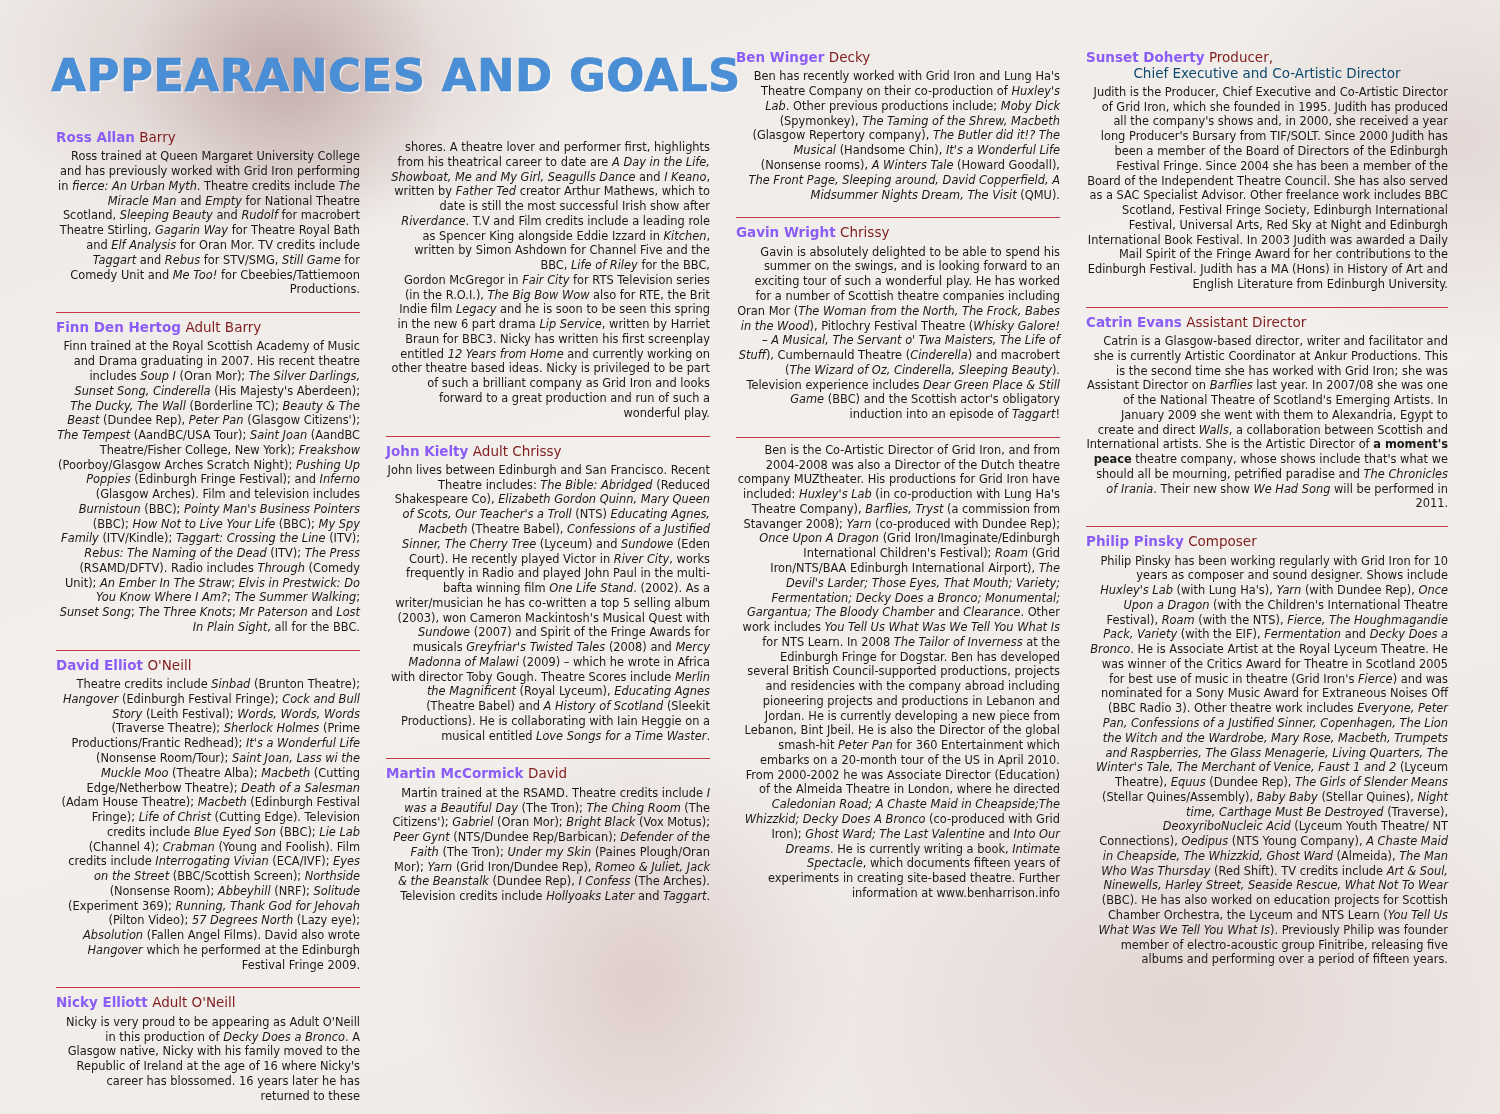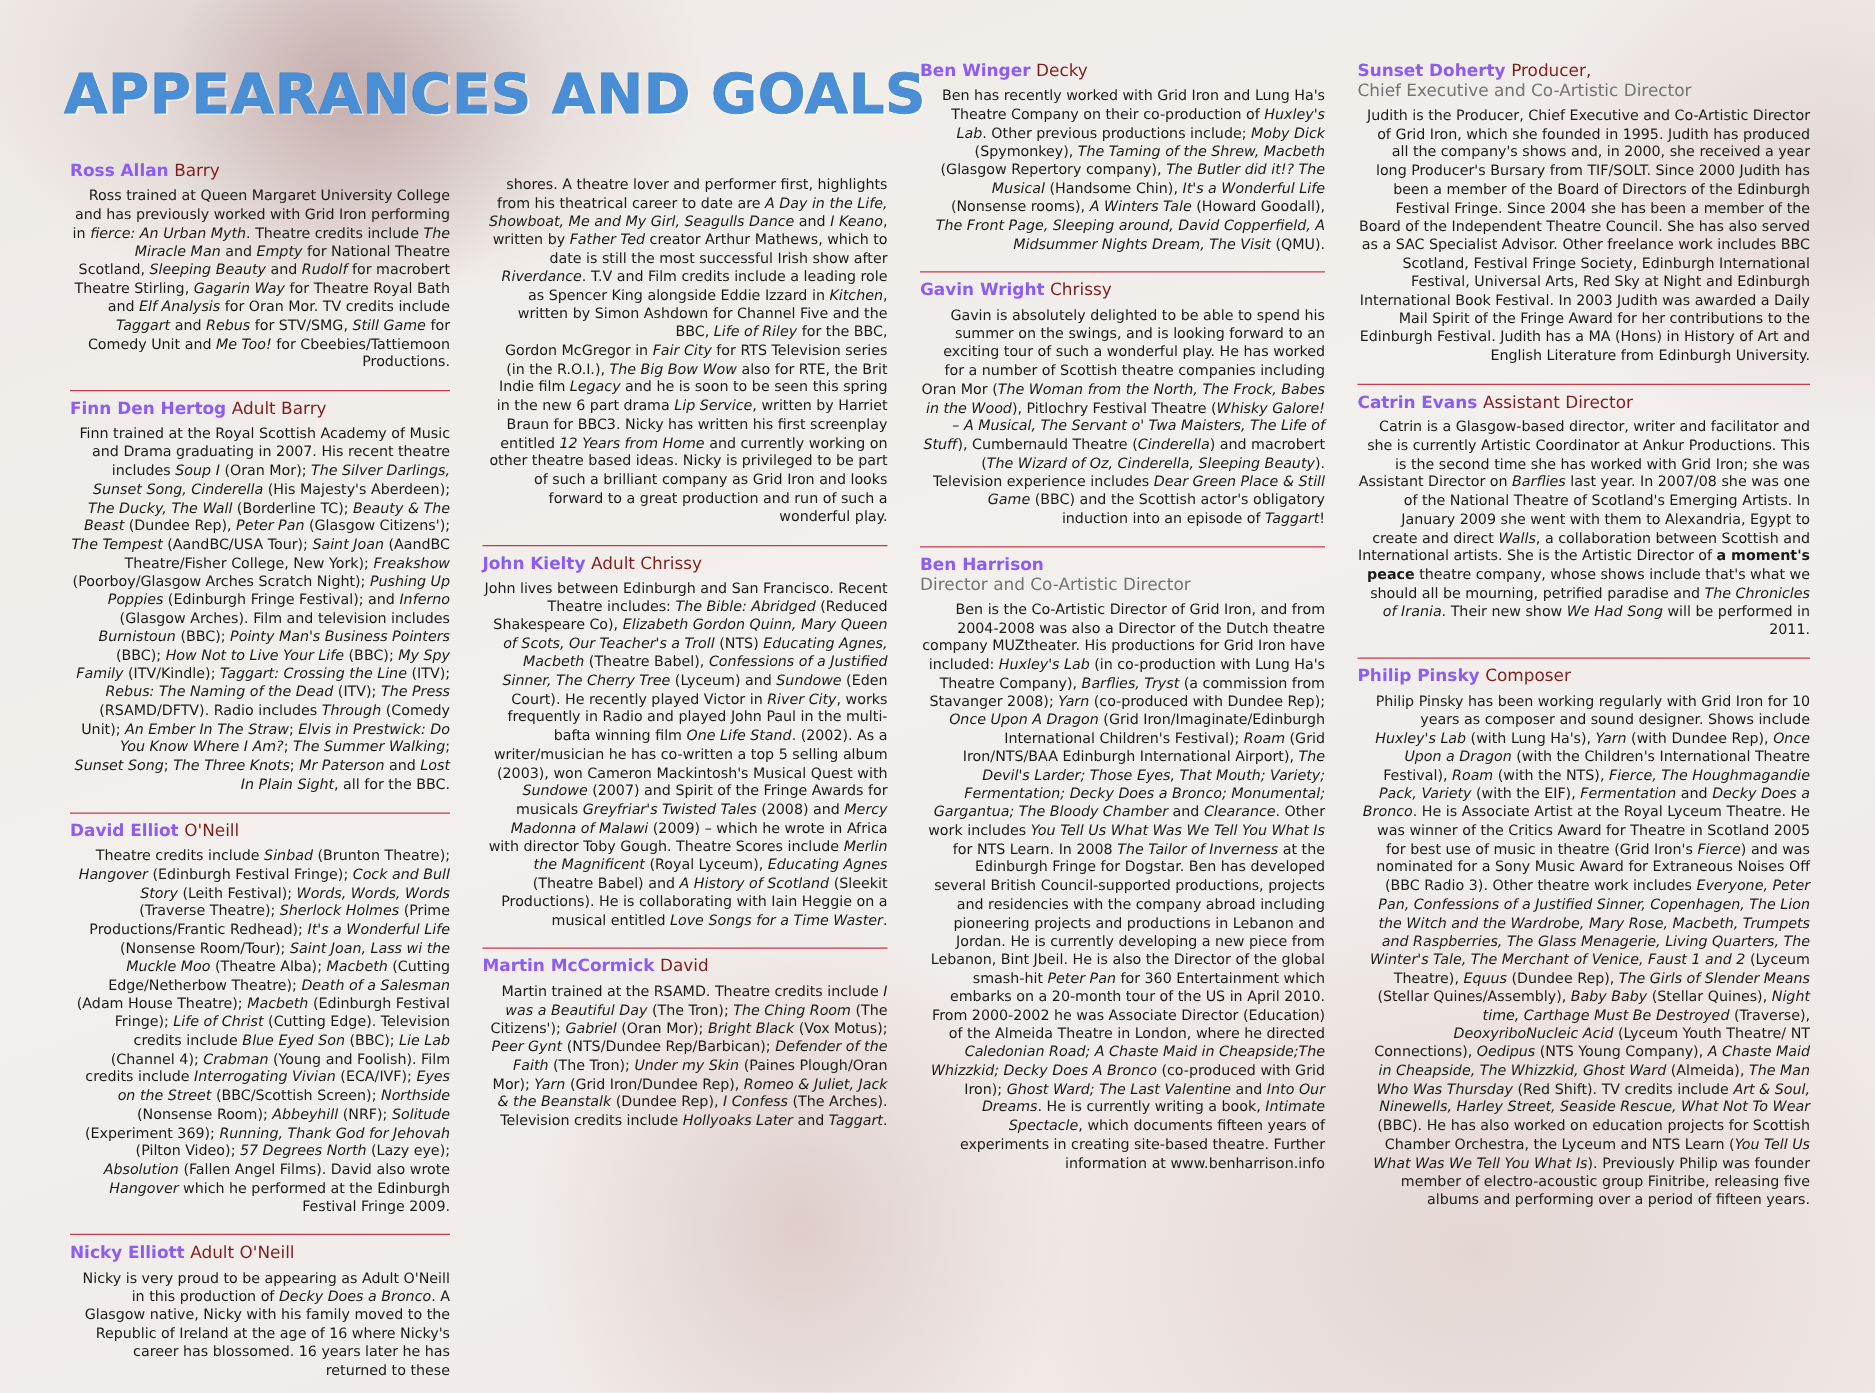--- a/index.html
+++ b/index.html
@@ -89,23 +89,24 @@
     font-family: "DejaVu Sans", sans-serif;
   }
   .role {
     color: #7f1d1d;
     font-weight: normal;
     font-size: 13.5px;
     font-family: "DejaVu Sans", sans-serif;
   }
   .role2 {
     display: block;
-    color: #737373;
+    color: #0c4a6e;
     font-size: 13.5px;
     font-family: "DejaVu Sans", sans-serif;
+    text-align: center;
   }
   .body {
     font-family: "DejaVu Sans", sans-serif;
     font-size: 11.4px;
     line-height: 1.295;
     color: #1a1a1a;
     text-align: right;
     margin: 0;
   }
   .body em, .body i { font-style: italic; }
@@ -192,24 +193,20 @@
       <div class="entry">
         <div class="rule"></div>
         <p class="name-line">
           <span class="name">Gavin Wright</span>
           <span class="role">Chrissy</span>
         </p>
         <p class="body">Gavin is absolutely delighted to be able to spend his summer on the swings, and is looking forward to an exciting tour of such a wonderful play. He has worked for a number of Scottish theatre companies including Oran Mor (<i>The Woman from the North, The Frock, Babes in the Wood</i>), Pitlochry Festival Theatre (<i>Whisky Galore! – A Musical, The Servant o' Twa Maisters, The Life of Stuff</i>), Cumbernauld Theatre (<i>Cinderella</i>) and macrobert (<i>The Wizard of Oz, Cinderella, Sleeping Beauty</i>). Television experience includes <i>Dear Green Place &amp; Still Game</i> (BBC) and the Scottish actor's obligatory induction into an episode of <i>Taggart</i>!</p>
       </div>
       <div class="entry">
         <div class="rule"></div>
-        <p class="name-line">
-          <span class="name">Ben Harrison</span>
-          <span class="role2">Director and Co-Artistic Director</span>
-        </p>
         <p class="body">Ben is the Co-Artistic Director of Grid Iron, and from 2004-2008 was also a Director of the Dutch theatre company MUZtheater. His productions for Grid Iron have included: <i>Huxley's Lab</i> (in co-production with Lung Ha's Theatre Company), <i>Barflies, Tryst</i> (a commission from Stavanger 2008); <i>Yarn</i> (co-produced with Dundee Rep); <i>Once Upon A Dragon</i> (Grid Iron/Imaginate/Edinburgh International Children's Festival); <i>Roam</i> (Grid Iron/NTS/BAA Edinburgh International Airport), <i>The Devil's Larder; Those Eyes, That Mouth; Variety; Fermentation; Decky Does a Bronco; Monumental; Gargantua; The Bloody Chamber</i> and <i>Clearance</i>. Other work includes <i>You Tell Us What Was We Tell You What Is</i> for NTS Learn. In 2008 <i>The Tailor of Inverness</i> at the Edinburgh Fringe for Dogstar. Ben has developed several British Council-supported productions, projects and residencies with the company abroad including pioneering projects and productions in Lebanon and Jordan. He is currently developing a new piece from Lebanon, Bint Jbeil. He is also the Director of the global smash-hit <i>Peter Pan</i> for 360 Entertainment which embarks on a 20-month tour of the US in April 2010. From 2000-2002 he was Associate Director (Education) of the Almeida Theatre in London, where he directed <i>Caledonian Road; A Chaste Maid in Cheapside;The Whizzkid; Decky Does A Bronco</i> (co-produced with Grid Iron); <i>Ghost Ward; The Last Valentine</i> and <i>Into Our Dreams</i>. He is currently writing a book, <i>Intimate Spectacle</i>, which documents fifteen years of experiments in creating site-based theatre. Further information at www.benharrison.info</p>
       </div>
     </div>
 
     <div class="col c4">
       <div class="entry first">
 
         <p class="name-line">
           <span class="name">Sunset Doherty</span>
           <span class="role">Producer,</span>

